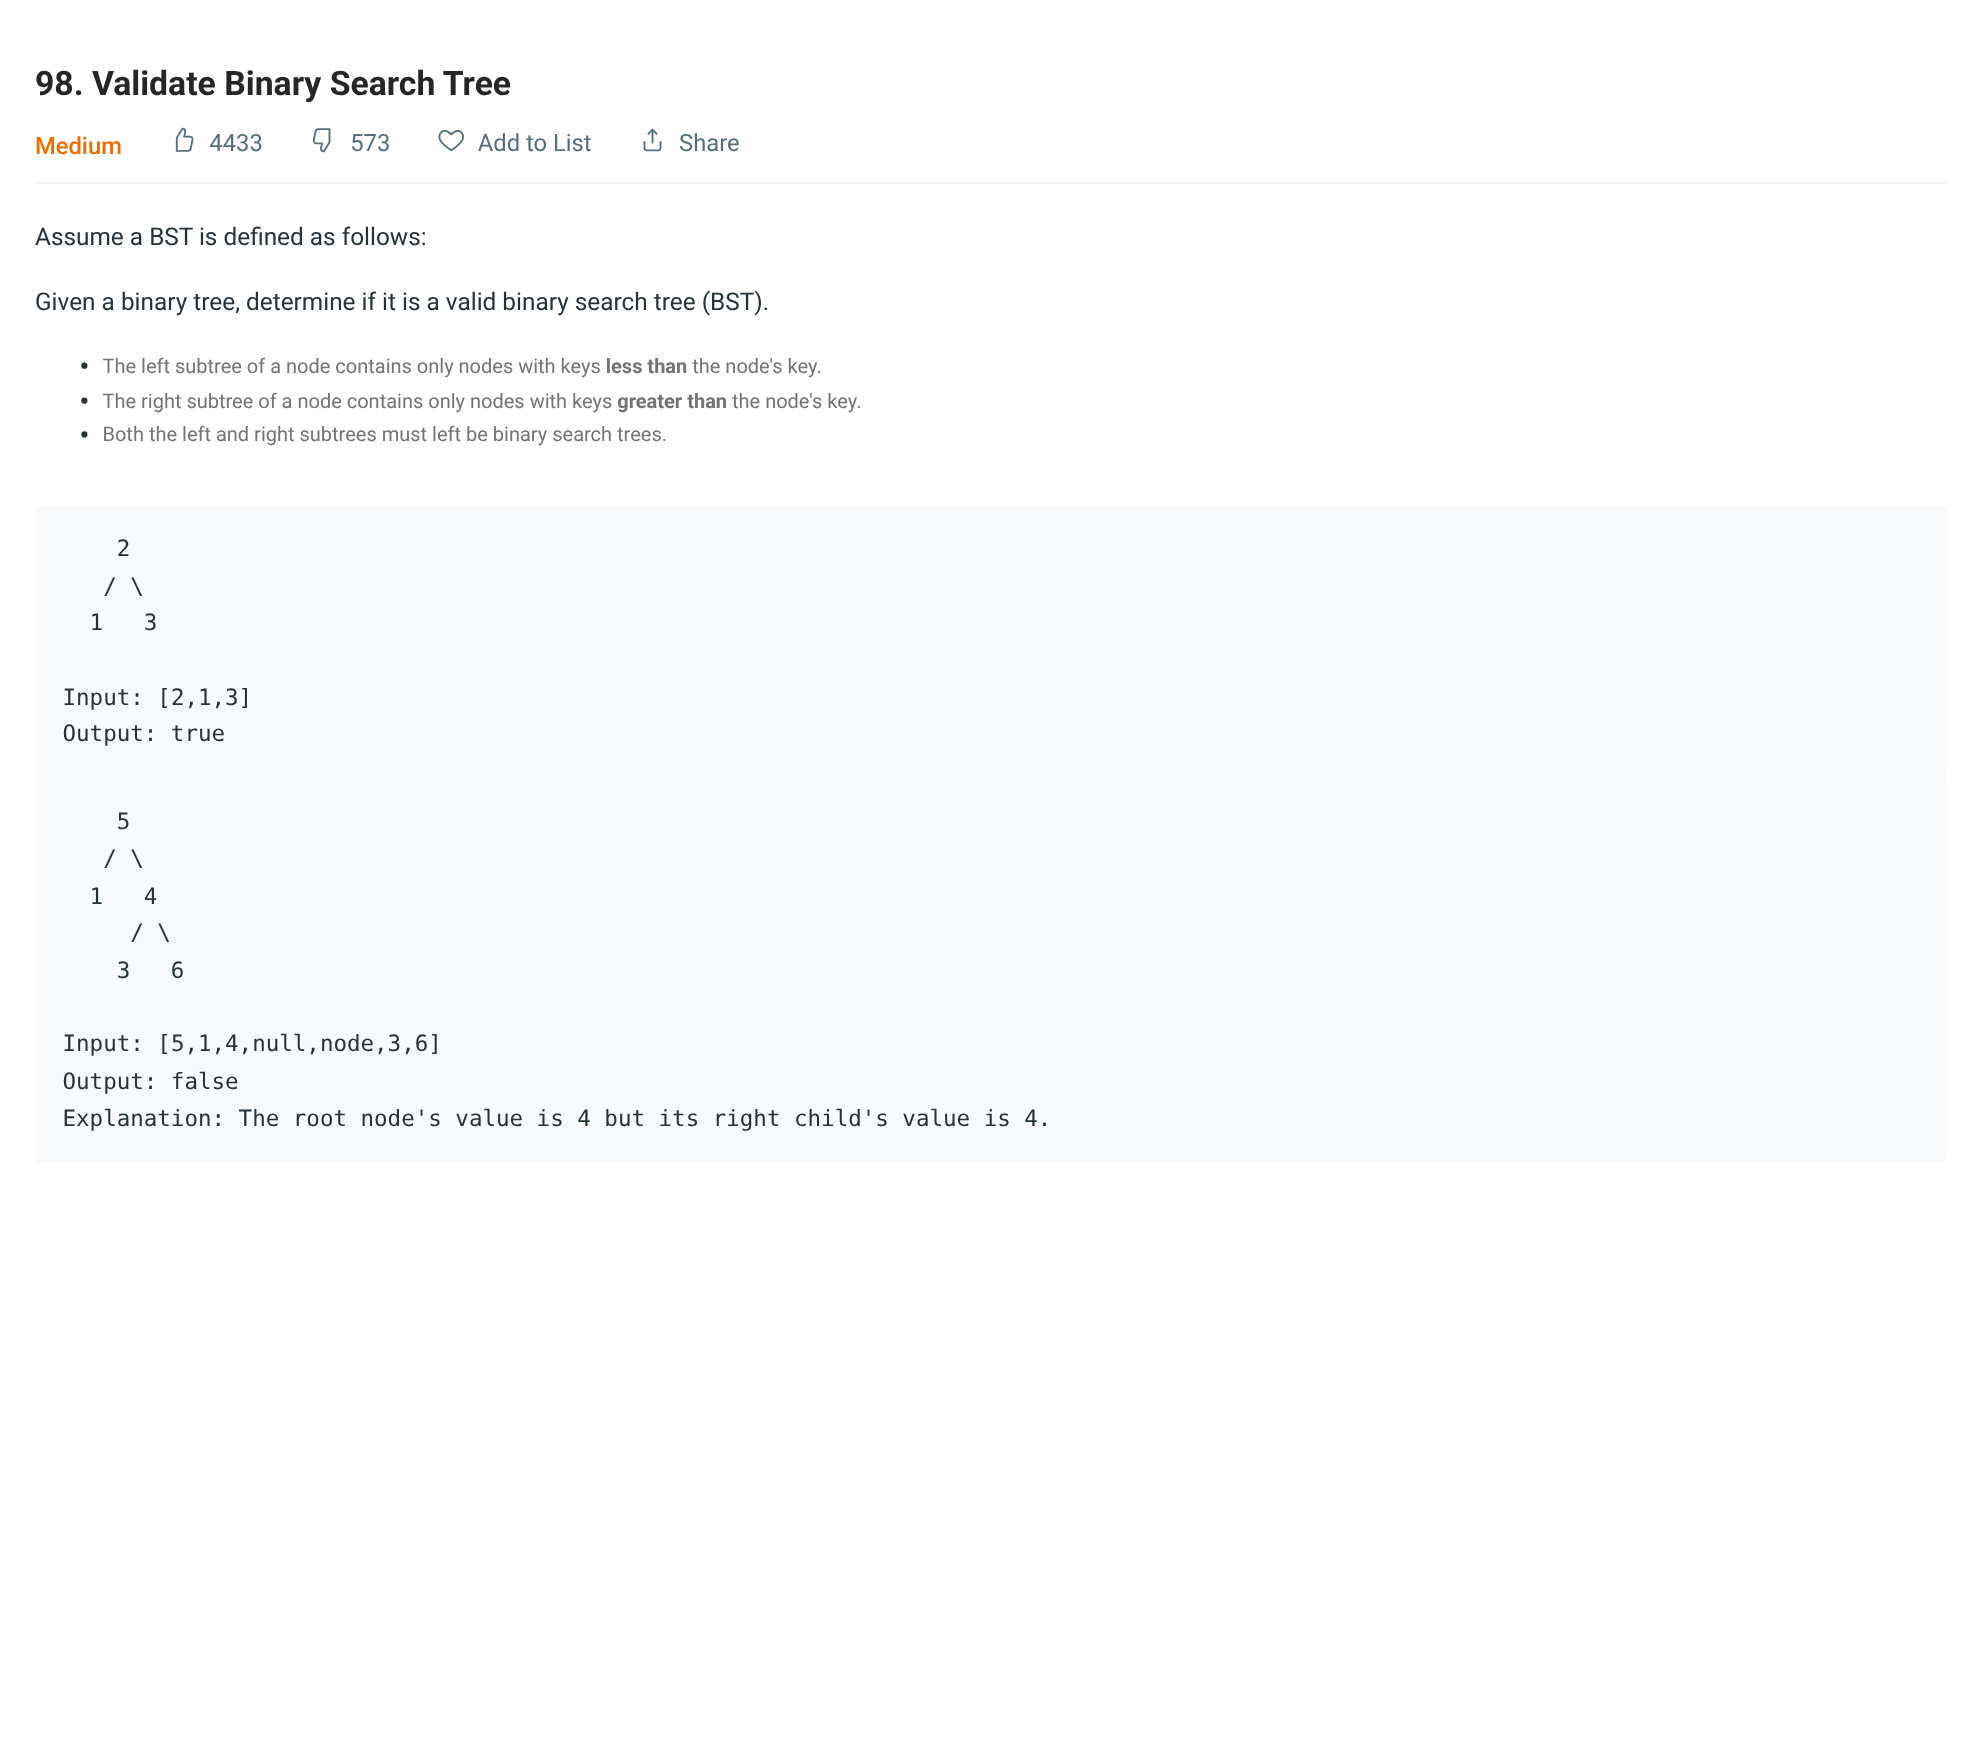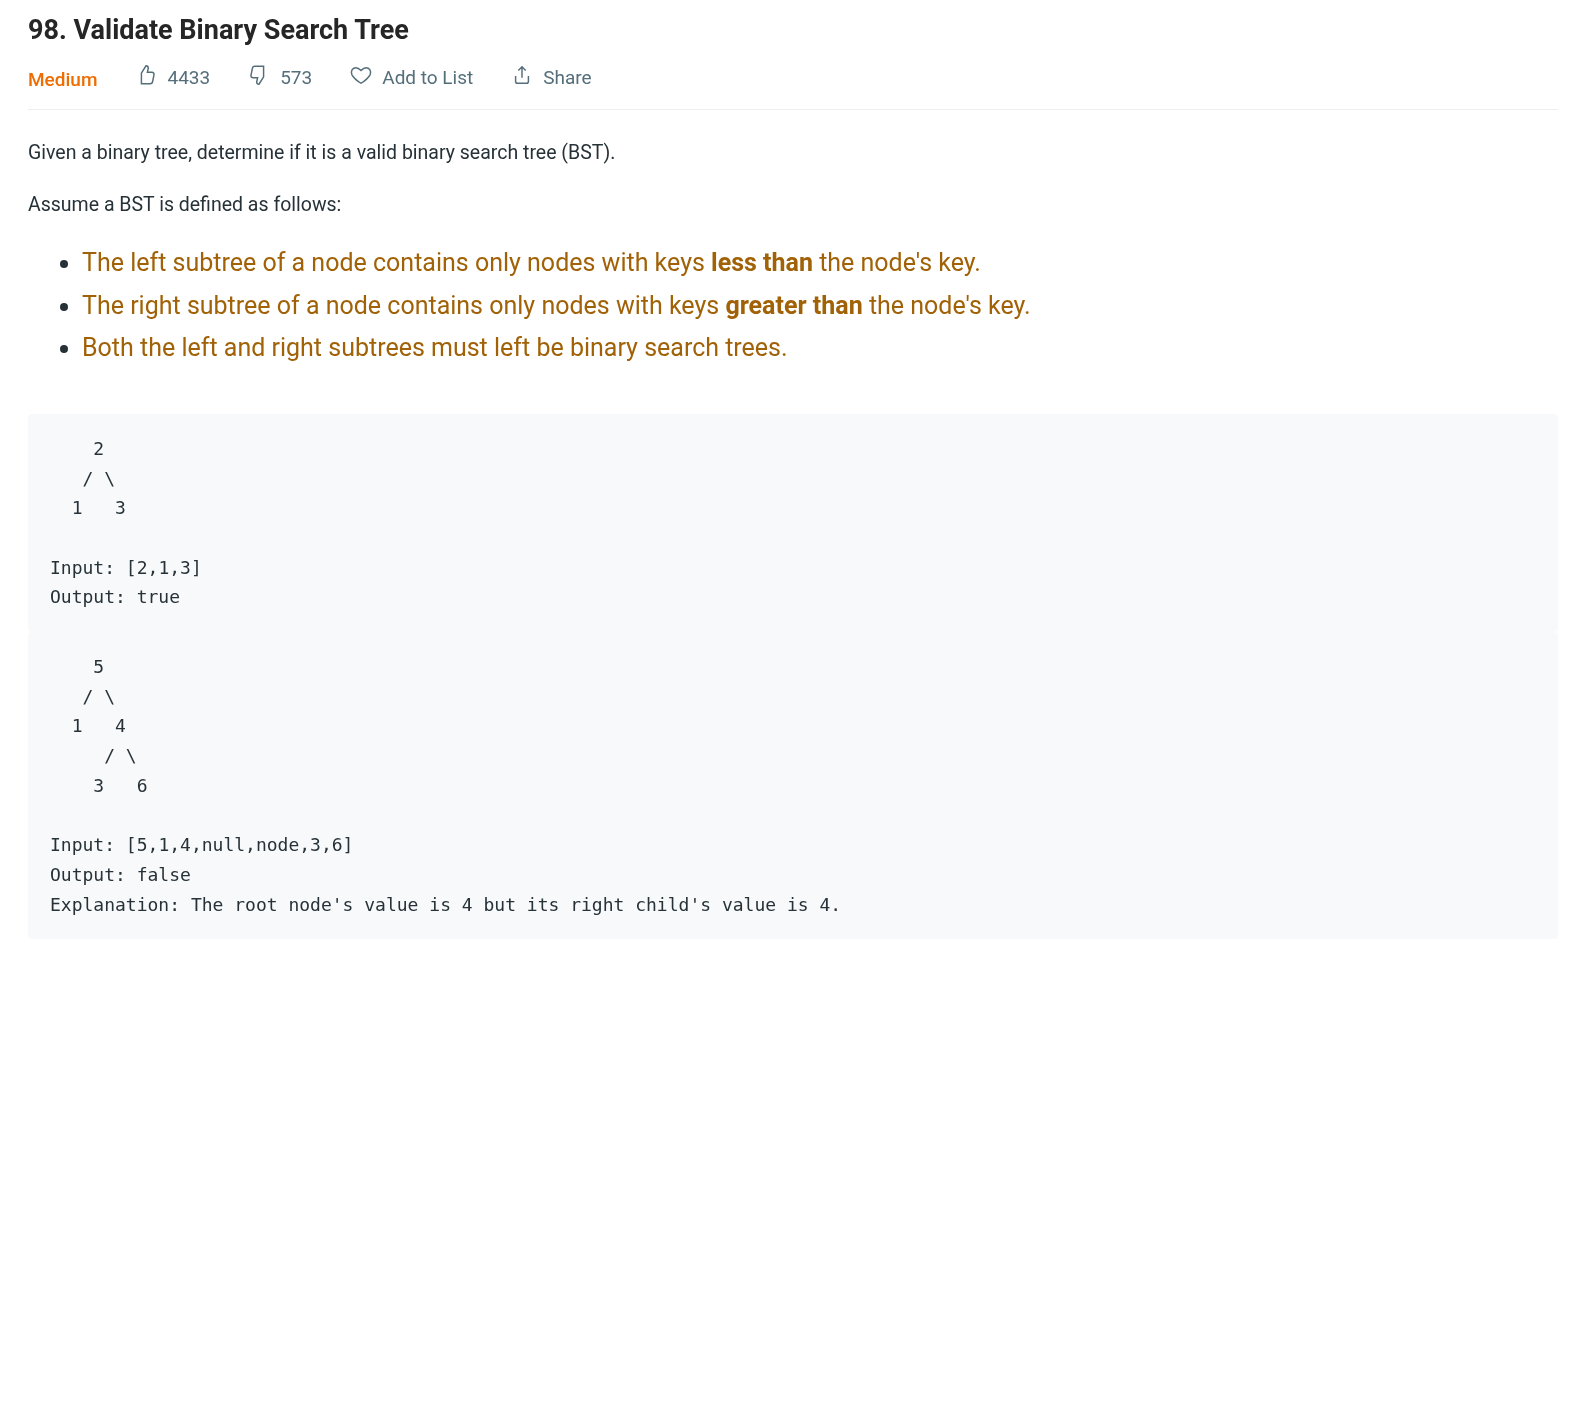--- a/index.html
+++ b/index.html
@@ -6,20 +6,21 @@
   html, body {
     margin: 0;
     padding: 0;
     background: #ffffff;
     font-family: -apple-system, BlinkMacSystemFont, "Segoe UI", Roboto, "Helvetica Neue", Arial, sans-serif;
     color: #262626;
   }
   .page {
     padding: 14px 28px 40px 28px;
     max-width: 1586px;
+    margin-top: 37px;
   }
   .title {
     font-size: 27px;
     font-weight: 700;
     color: #262626;
     margin: 0 0 18px 0;
   }
   .meta-row {
     display: flex;
     align-items: flex-end;
@@ -52,23 +53,23 @@
     font-size: 19.5px;
     line-height: 1.55;
     color: #263238;
     margin: 0 0 22px 0;
   }
   .content ul {
     margin: 0 0 44px 0;
     padding-left: 54px;
   }
   .content ul li {
-    font-size: 25px;
+    font-size: 16px;
     line-height: 1.7;
-    color: #a16207;
+    color: #737373;
     list-style-type: disc;
   }
   .content ul li::marker {
     color: #263238;
   }
   .example-heading {
     font-size: 19.5px;
     font-weight: 700;
     color: #263238;
     margin: 30px 0 14px 0;
@@ -127,22 +128,22 @@
       <span>
         <svg viewBox="0 0 24 24">
             <path d="M12 3v12M8 7l4-4 4 4M5 13v6a2 2 0 0 0 2 2h10a2 2 0 0 0 2-2v-6"></path>
           </svg>
       </span>
       <span>Share</span>
     </span>
   </div>
 
   <div class="content">
+    <p>Assume a BST is defined as follows:</p>
     <p>Given a binary tree, determine if it is a valid binary search tree (BST).</p>
-    <p>Assume a BST is defined as follows:</p>
     <ul>
       <li>
         <span>The left subtree of a node contains only nodes with keys </span><strong>less than</strong><span> the node's key.</span>
       </li>
       <li>
         <span>The right subtree of a node contains only nodes with keys </span><strong>greater than</strong><span> the node's key.</span>
       </li>
       <li>
         <span>Both the left and right subtrees must left be binary search trees.</span><strong></strong><span></span>
       </li>

